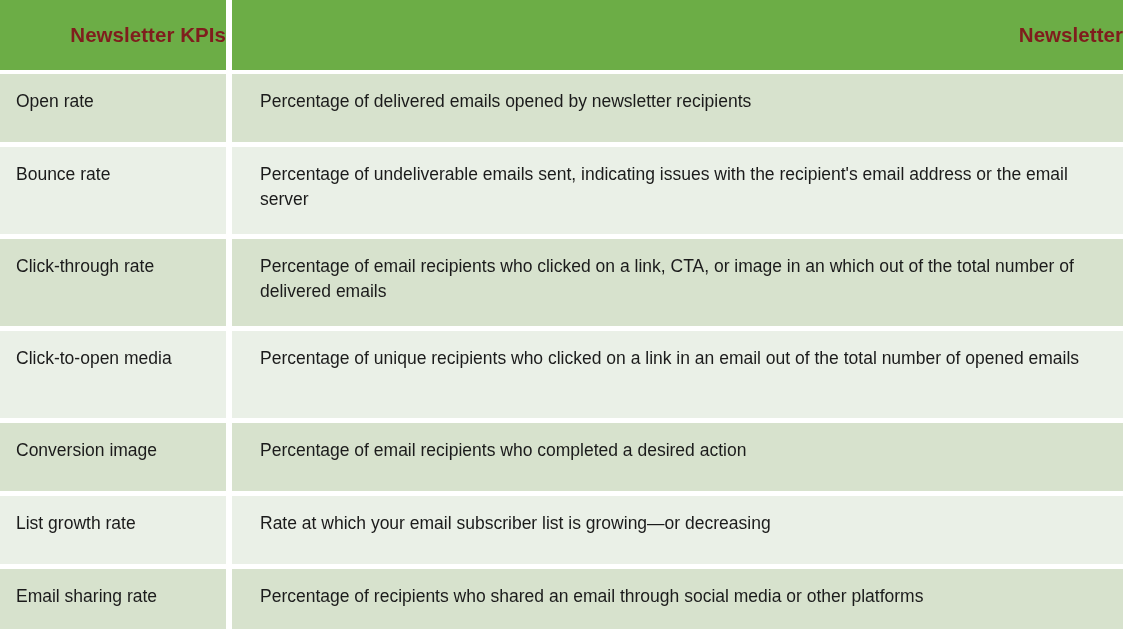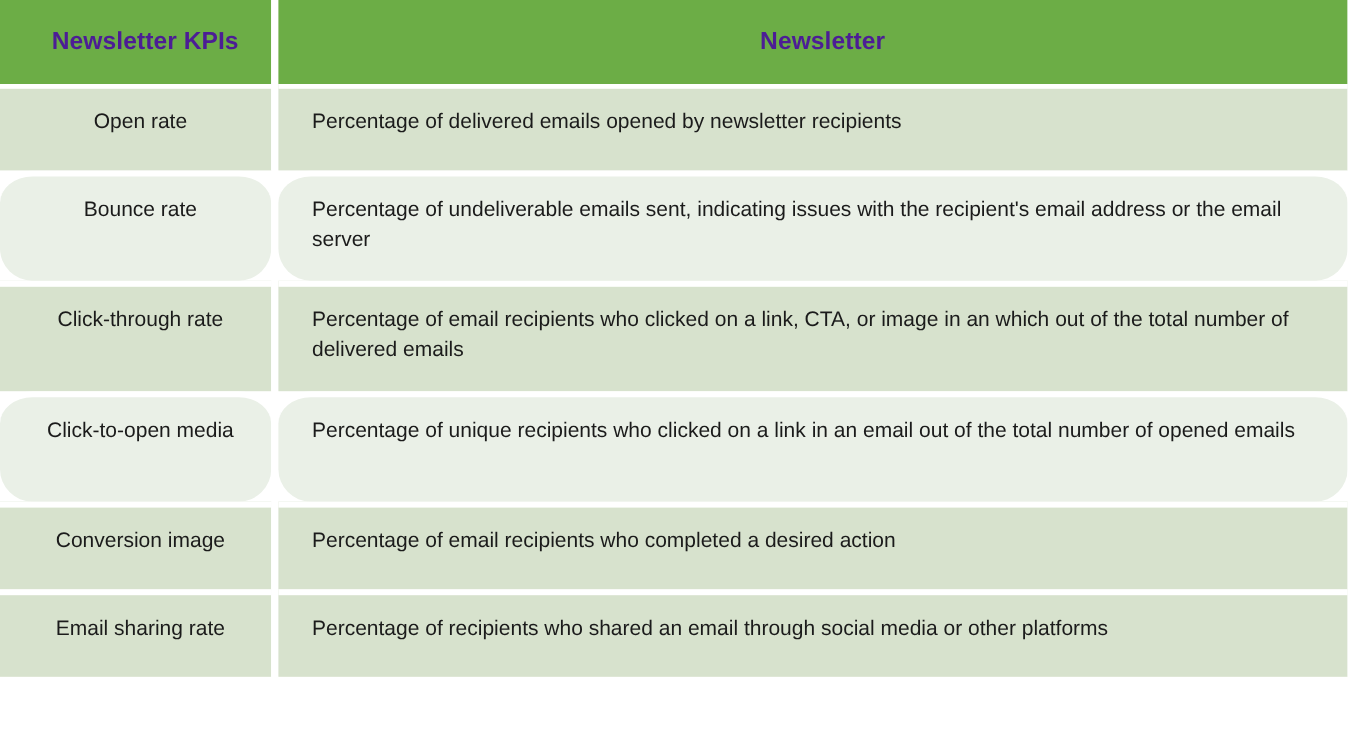--- a/index.html
+++ b/index.html
@@ -25,24 +25,24 @@
 
   
   col.col-kpi  { width: 226px; }
   col.col-gap  { width: 6px;  }
   col.col-desc { width: 891px; }
   col.col-pad  { width: 6px;  }
 
   
   thead th {
     background: #6cad46;
-    color: #4c1d95;
+    color: #7f1d1d;
     font-size: 20.5px;
     font-weight: bold;
-    text-align: center;
+    text-align: right;
     vertical-align: middle;
     height: 70px;
     padding: 0 0 0 16px;
     letter-spacing: 0.05px;
   }
   thead th.gap-cell,
   thead th.pad-cell {
     background: #ffffff;
     padding: 0;
   }
@@ -52,35 +52,34 @@
     font-size: 17.5px;
     color: #1b1b1b;
     vertical-align: top;
     padding: 15px 14px 0 16px;
     line-height: 25px;
   }
   tbody td.kpi-cell {
     padding-left: 16px;
     padding-right: 8px;
     white-space: nowrap;
-    text-align: center;
   }
   tbody td.desc-cell {
     padding-left: 28px;
     padding-right: 16px;
   }
   tbody td.gap-cell,
   tbody td.pad-cell {
     background: #ffffff !important;
     padding: 0;
   }
 
   
   tbody tr.row-dark td  { background: #d7e2cd; }
-  tbody tr.row-light td { background: #eaf0e7; border-radius: 27px; }
+  tbody tr.row-light td { background: #eaf0e7; }
 
   
   tbody tr.row-dark td:not(.gap-cell):not(.pad-cell),
   tbody tr.row-light td:not(.gap-cell):not(.pad-cell) {
     border-top: 5px solid #ffffff;
   }
   tbody tr:first-child td:not(.gap-cell):not(.pad-cell) {
     border-top: 4px solid #ffffff;
   }
 
@@ -136,20 +135,26 @@
       <td class="pad-cell"></td>
     </tr>
 
     <tr class="row-dark h1">
       <td class="kpi-cell">Conversion image</td>
       <td class="gap-cell"></td>
       <td class="desc-cell">Percentage of email recipients who completed a desired action</td>
       <td class="pad-cell"></td>
     </tr>
 
+    <tr class="row-light h1">
+      <td class="kpi-cell">List growth rate</td>
+      <td class="gap-cell"></td>
+      <td class="desc-cell">Rate at which your email subscriber list is growing—or decreasing</td>
+      <td class="pad-cell"></td>
+    </tr>
 
     <tr class="row-dark h1">
       <td class="kpi-cell">Email sharing rate</td>
       <td class="gap-cell"></td>
       <td class="desc-cell">Percentage of recipients who shared an email through social media or other platforms</td>
       <td class="pad-cell"></td>
     </tr>
 
   </tbody>
 </table>

